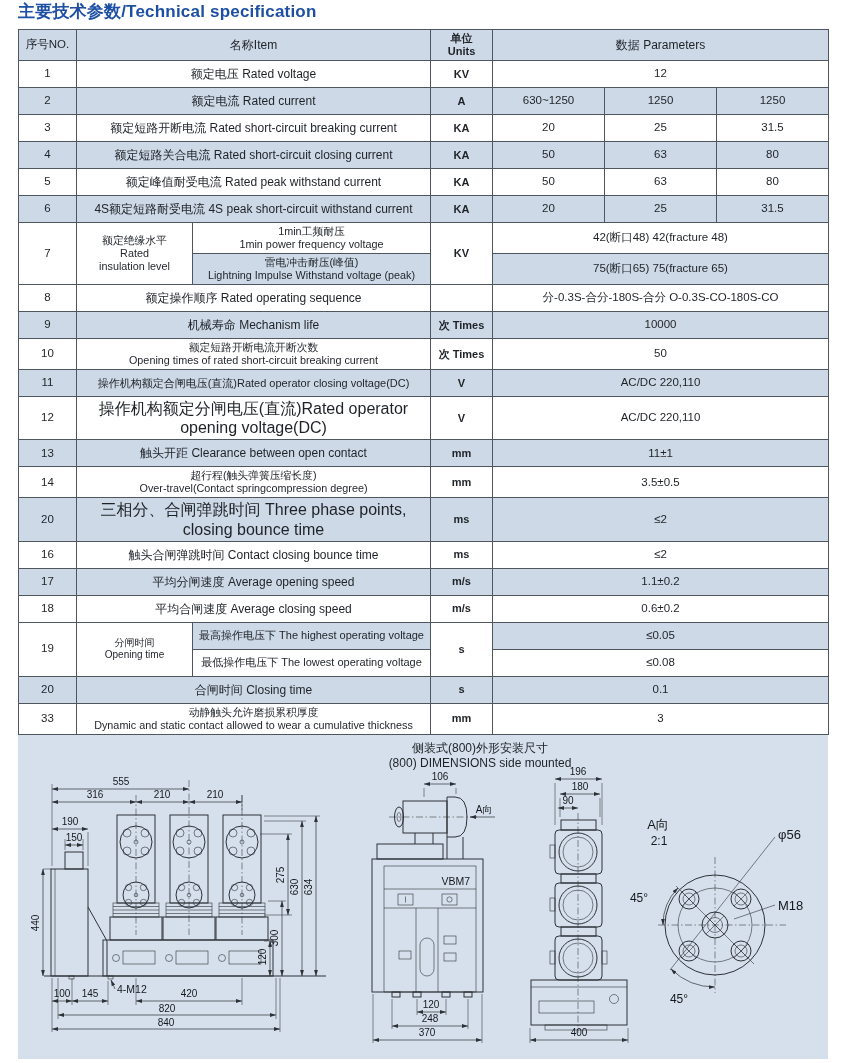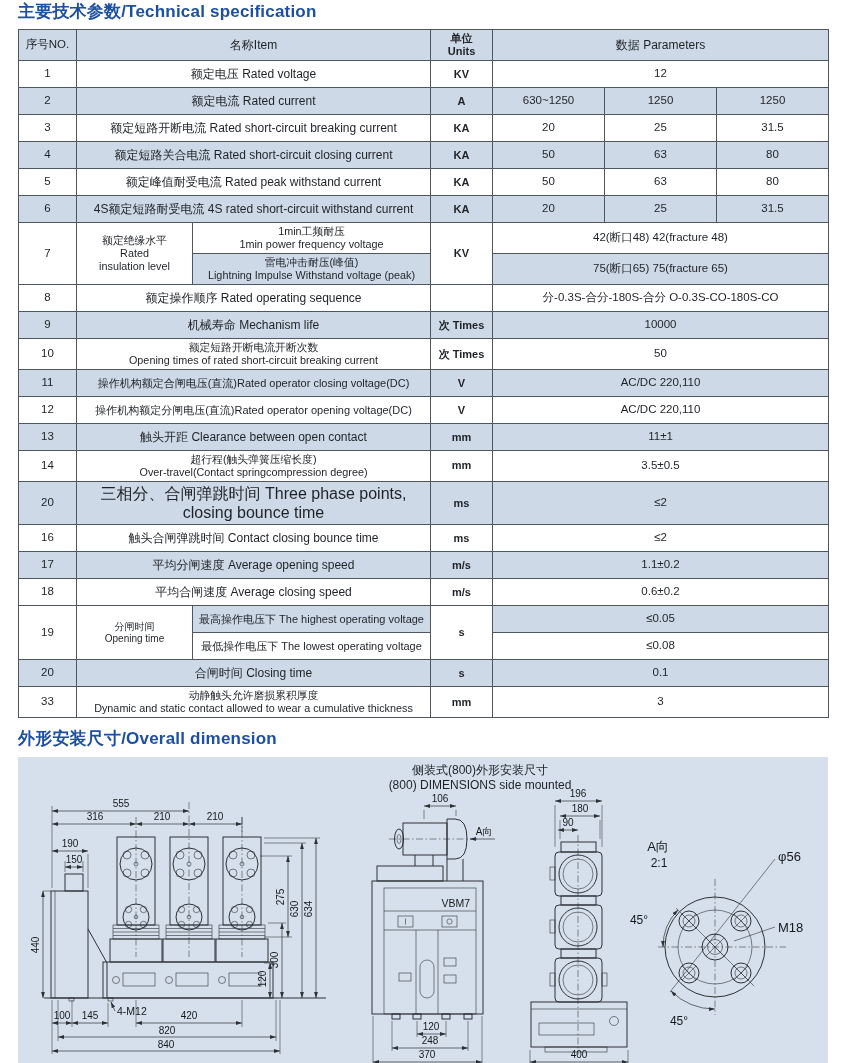--- a/index.html
+++ b/index.html
@@ -87,21 +87,21 @@
       <tr>
         <td class="no">5</td>
         <td colspan="2" class="item">额定峰值耐受电流 Rated peak withstand current</td>
         <td class="unit">KA</td>
         <td class="val">50</td>
         <td class="val">63</td>
         <td class="val">80</td>
       </tr>
       <tr class="shade">
         <td class="no">6</td>
-        <td colspan="2" class="item">4S额定短路耐受电流 4S rated short-circuit withstand current</td>
+        <td colspan="2" class="item">4S额定短路耐受电流 4S peak short-circuit withstand current</td>
         <td class="unit">KA</td>
         <td class="val">20</td>
         <td class="val">25</td>
         <td class="val">31.5</td>
       </tr>
       <tr>
         <td rowspan="2" class="no">7</td>
         <td rowspan="2" class="item two">额定绝缘水平
 Rated
 insulation level</td>
@@ -135,21 +135,21 @@
         <td colspan="3" class="val">50</td>
       </tr>
       <tr class="shade">
         <td class="no">11</td>
         <td colspan="2" class="item" style="font-size:11px">操作机构额定合闸电压(直流)Rated operator closing voltage(DC)</td>
         <td class="unit">V</td>
         <td colspan="3" class="val">AC/DC  220,110</td>
       </tr>
       <tr>
         <td class="no">12</td>
-        <td colspan="2" class="item" style="font-size:11px">操作机构额定分闸电压(直流)Rated operator opening voltage(DC)</td>
+        <td colspan="2" class="item" style="font-size:16px">操作机构额定分闸电压(直流)Rated operator opening voltage(DC)</td>
         <td class="unit">V</td>
         <td colspan="3" class="val">AC/DC  220,110</td>
       </tr>
       <tr class="shade">
         <td class="no">13</td>
         <td colspan="2" class="item">触头开距 Clearance between open contact</td>
         <td class="unit">mm</td>
         <td colspan="3" class="val">11±1</td>
       </tr>
       <tr>
@@ -204,21 +204,20 @@
       <tr>
         <td class="no">33</td>
         <td colspan="2" class="item two">动静触头允许磨损累积厚度
 Dynamic and static contact allowed to wear a cumulative thickness</td>
         <td class="unit">mm</td>
         <td colspan="3" class="val">3</td>
       </tr>
     </tbody>
   </table>
 
-  <h2 class="sec-title">外形安装尺寸/Overall dimension</h2>
 
   <div class="panel">
     <svg width="810" height="324" viewBox="0 0 810 324">
       <defs>
         <marker id="ar" viewBox="0 0 10 6" refX="9.5" refY="3" markerWidth="9" markerHeight="6" orient="auto-start-reverse">
           <path d="M0,0 L10,3 L0,6 z" fill="#2c3136"></path>
         </marker>
       </defs>
 
       <text class="ttl" x="462" y="17">侧装式(800)外形安装尺寸</text>

